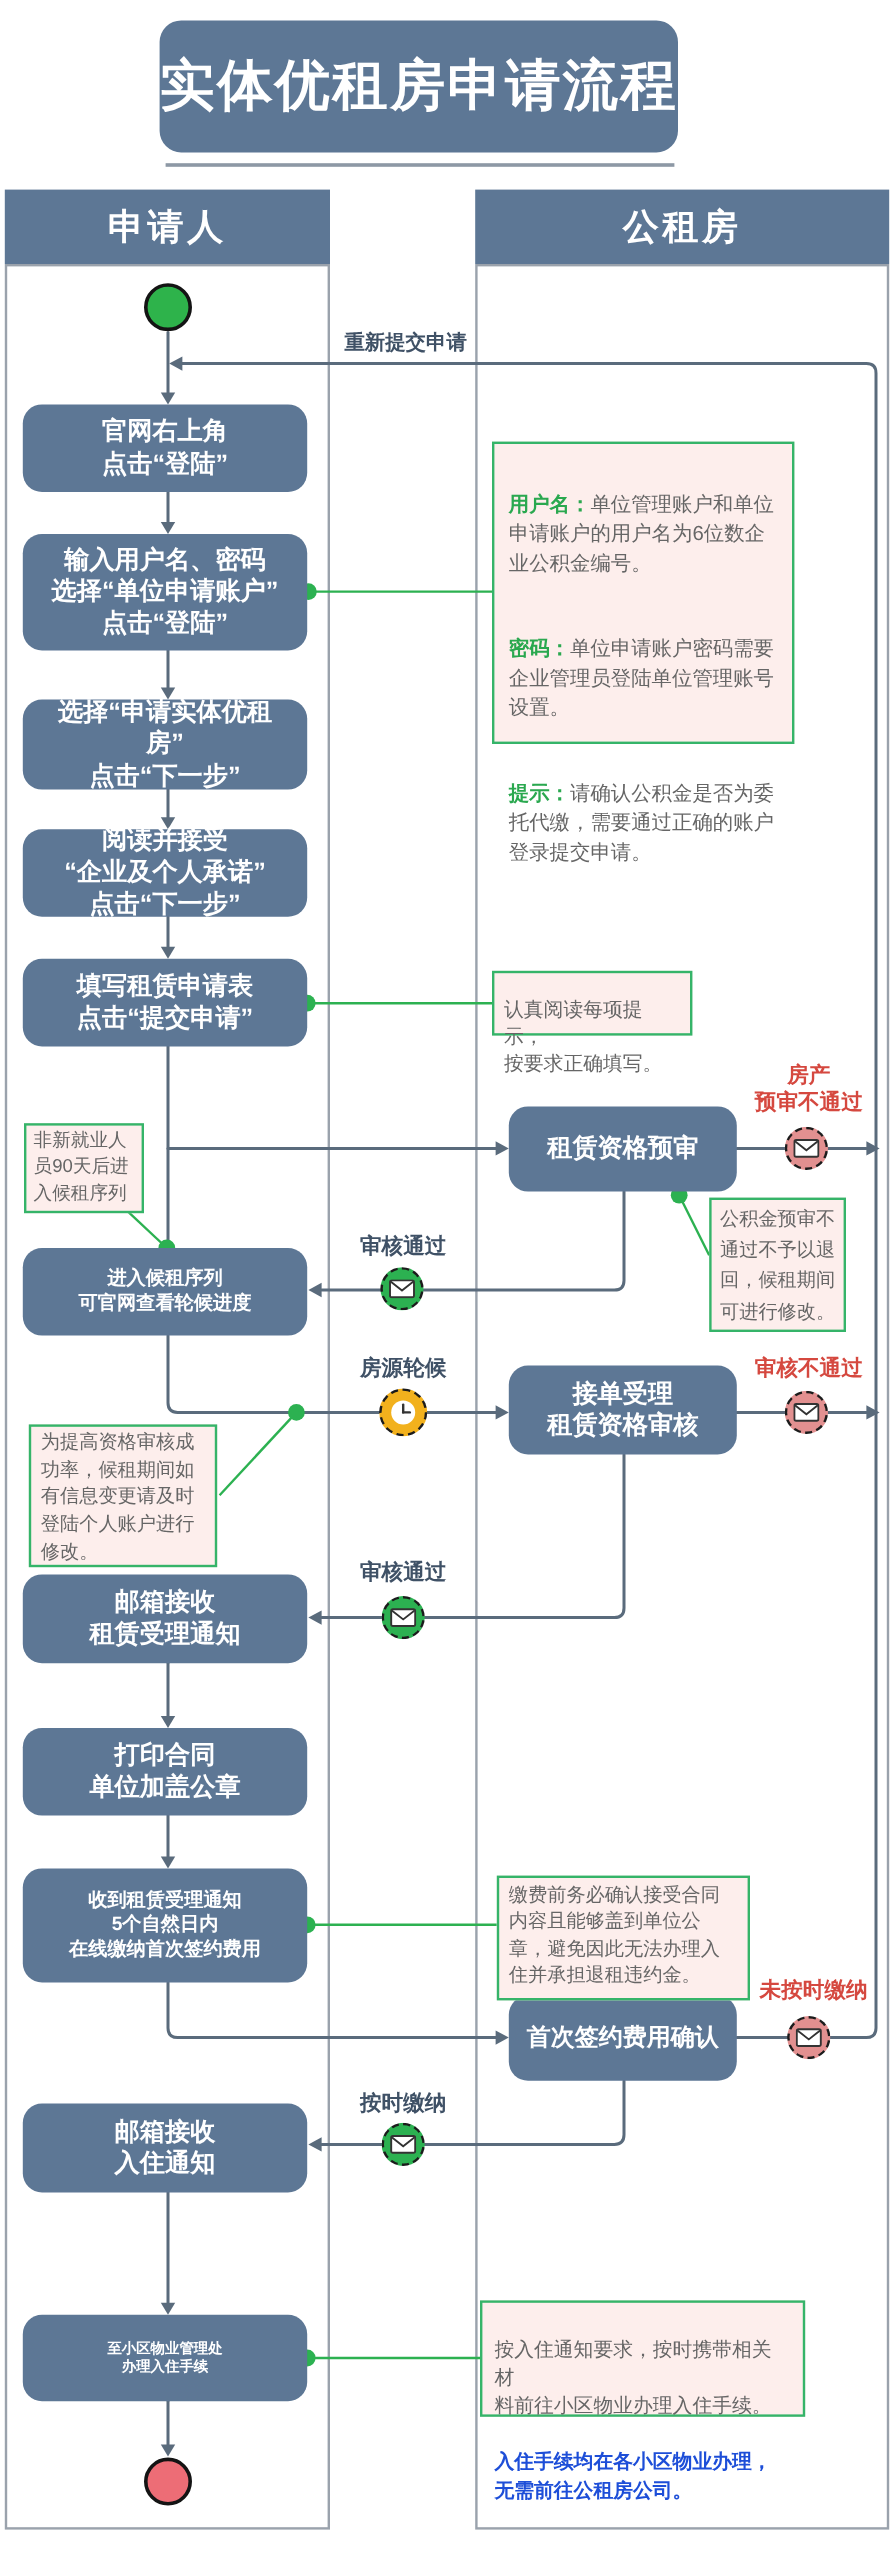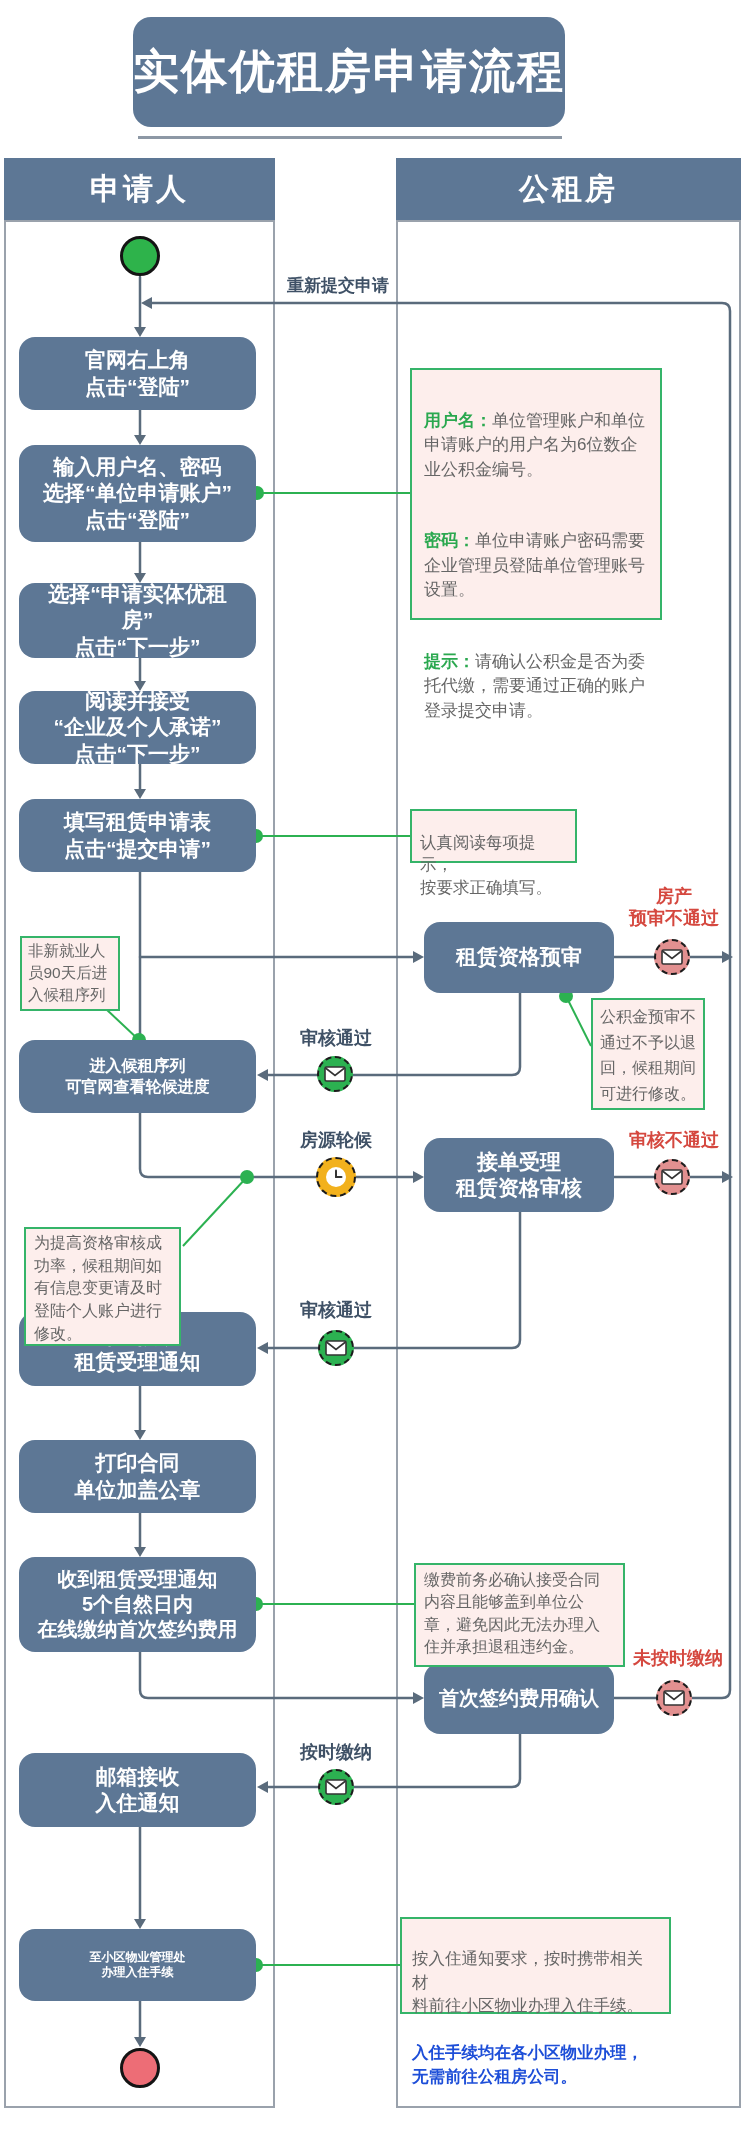--- a/index.html
+++ b/index.html
@@ -151,21 +151,21 @@
 “企业及个人承诺”
 点击“下一步”</div>
   <div class="box lcol" style="top:799px;height:73px;">填写租赁申请表
 点击“提交申请”</div>
   <div class="box lcol" style="top:1040px;height:73px;font-size:16px;">进入候租序列
 可官网查看轮候进度</div>
   <div class="box lcol" style="top:1312px;height:74px;">邮箱接收
 租赁受理通知</div>
   <div class="box lcol" style="top:1440px;height:73px;">打印合同
 单位加盖公章</div>
-  <div class="box lcol" style="top:1557px;height:95px;font-size:20px;">收到租赁受理通知
+  <div class="box lcol" style="top:1557px;height:95px;font-size:16px;">收到租赁受理通知
 5个自然日内
 在线缴纳首次签约费用</div>
   <div class="box lcol" style="top:1753px;height:74px;">邮箱接收
 入住通知</div>
   <div class="box lcol" style="top:1929px;height:72px;font-size:12px;">至小区物业管理处
 办理入住手续</div>
 
   <div class="box rcol" style="top:922px;height:71px;">租赁资格预审</div>
   <div class="box rcol" style="top:1138px;height:74px;">接单受理
 租赁资格审核</div>
@@ -233,21 +233,21 @@
   </div>
   <div class="note" style="left:410px;top:809px;width:167px;height:54px;font-size:16.5px;line-height:1.35;padding:20px 8px;">认真阅读每项提示，
 按要求正确填写。</div>
   <div class="note" style="left:20px;top:936px;width:100px;height:75px;font-size:15.5px;line-height:1.42;padding:2px 6px;">非新就业人
 员90天后进
 入候租序列</div>
   <div class="note" style="left:591px;top:998px;width:114px;height:112px;font-size:16px;line-height:1.6;padding:4px 6px;text-align:center;">公积金预审不
 通过不予以退
 回，候租期间
 可进行修改。</div>
-  <div class="note" style="left:24px;top:1187px;width:157px;height:119px;font-size:16px;line-height:1.42;padding:3px 8px;margin-top:40px;">为提高资格审核成
+  <div class="note" style="left:24px;top:1187px;width:157px;height:119px;font-size:16px;line-height:1.42;padding:3px 8px;">为提高资格审核成
 功率，候租期间如
 有信息变更请及时
 登陆个人账户进行
 修改。</div>
   <div class="note" style="left:414px;top:1563px;width:211px;height:104px;font-size:16px;line-height:1.4;padding:4px 8px;">缴费前务必确认接受合同
 内容且能够盖到单位公
 章，避免因此无法办理入
 住并承担退租违约金。</div>
   <div class="note" style="left:400px;top:1917px;width:271px;height:97px;font-size:16.5px;line-height:1.42;padding:5px 10px;">
     <span>按入住通知要求，按时携带相关材

